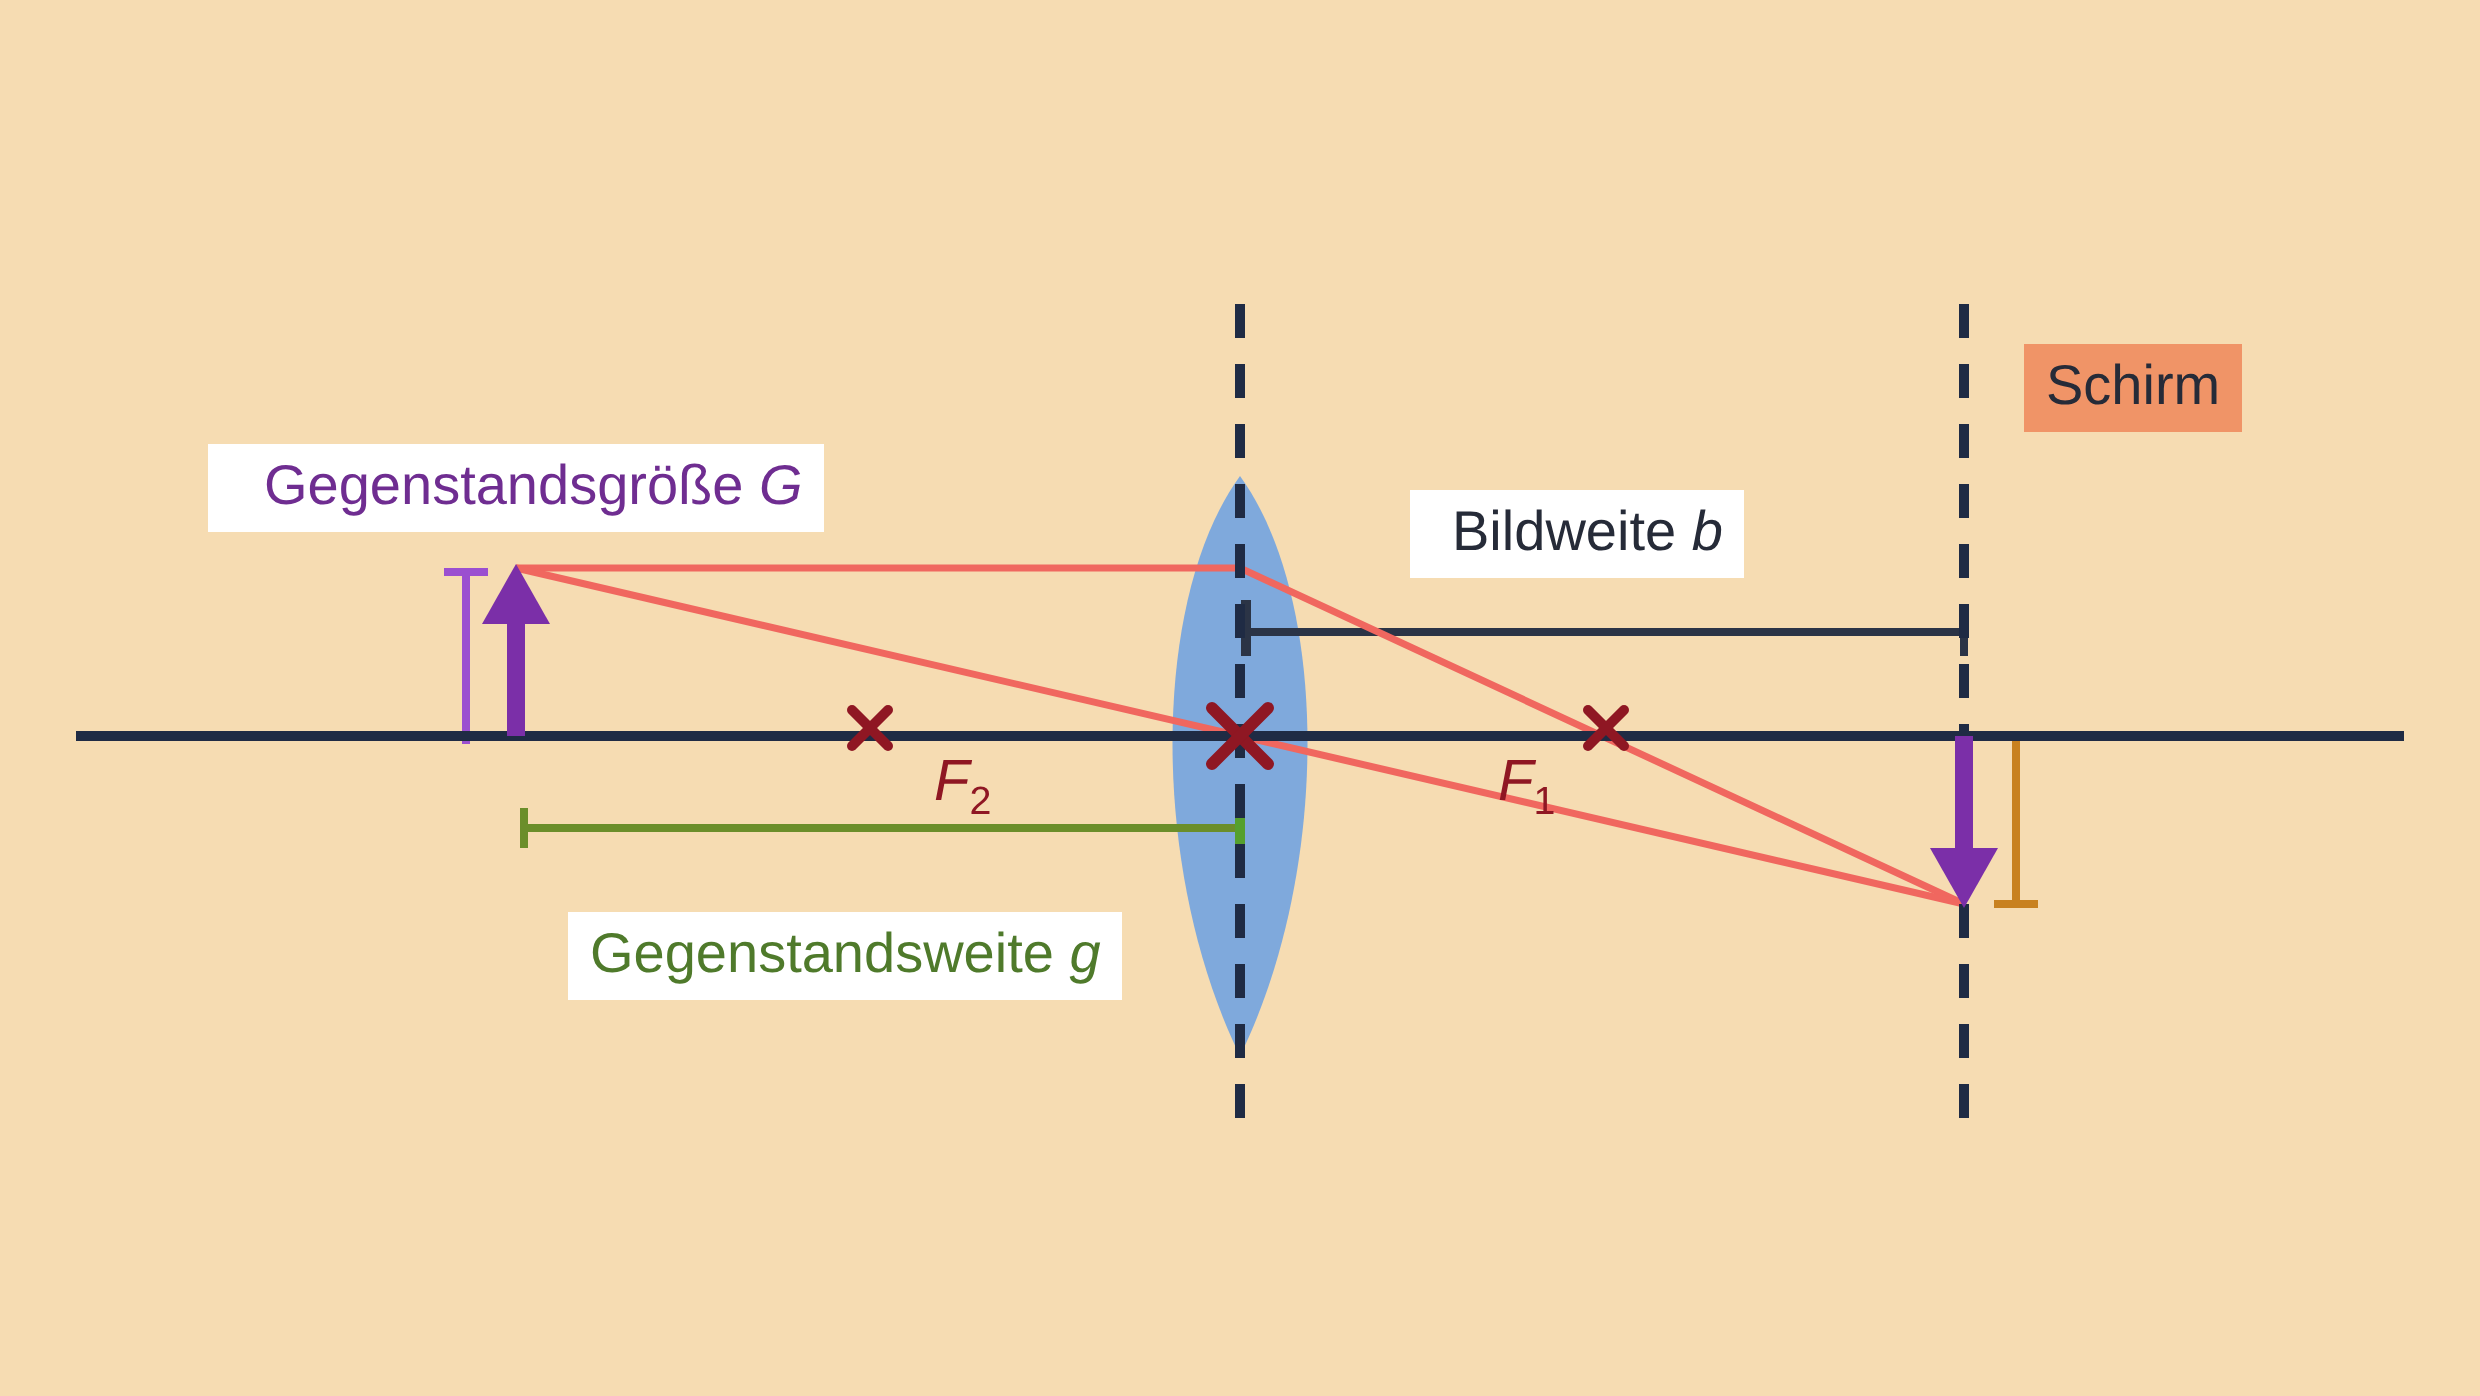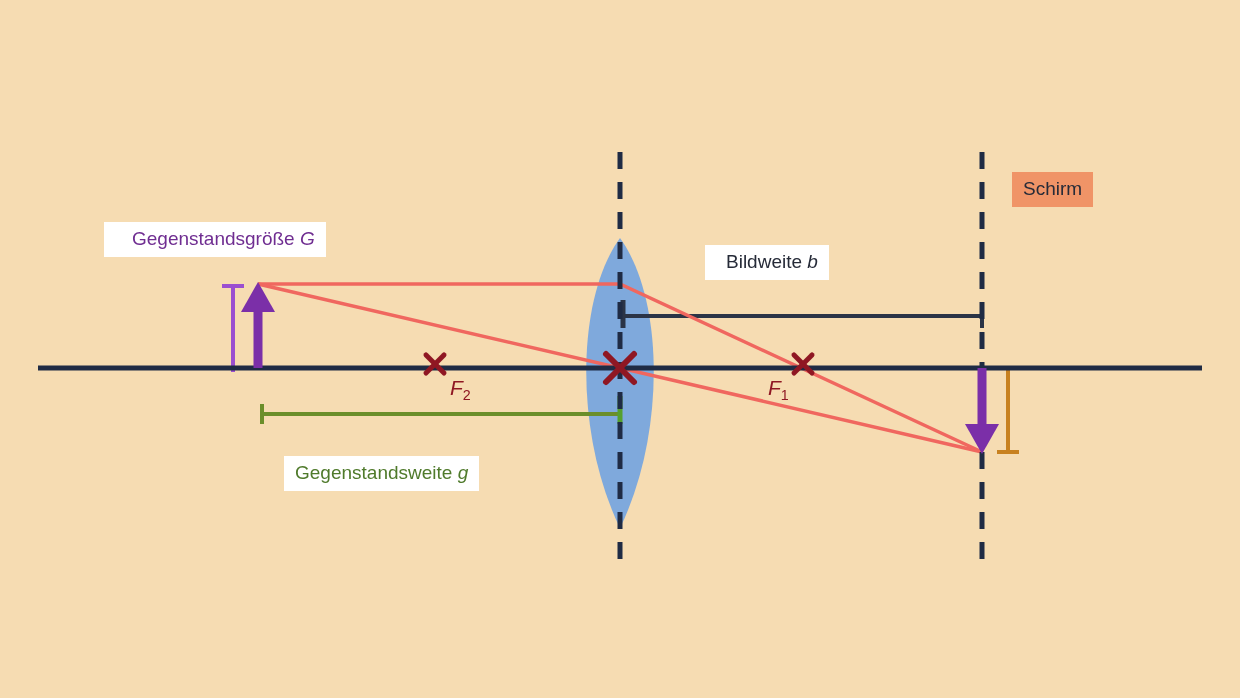--- a/index.html
+++ b/index.html
@@ -25,21 +25,21 @@
     left: 0;
     top: 0;
     width: 1240px;
     height: 698px;
   }
   .label {
     position: absolute;
     background: #ffffff;
     white-space: nowrap;
     line-height: 1.0;
-    font-size: 19px;
+    font-size: 28px;
     padding: 7px 11px 9px 11px;
     box-sizing: border-box;
   }
   .label .var {
     font-style: italic;
   }
   #lbl-gegenstandsgroesse {
     left: 104px;
     top: 222px;
     color: #6f2d91;
@@ -63,30 +63,31 @@
   }
   #lbl-schirm {
     left: 1012px;
     top: 172px;
     color: #262b38;
     background: #f09467;
   }
   .fpt-label {
     position: absolute;
     color: #8f1723;
-    font-size: 21px;
+    font-size: 29px;
     font-style: italic;
     line-height: 1;
+    margin-left: 17px;
   }
   #lbl-f2 {
     left: 450px;
     top: 377px;
   }
   #lbl-f1 {
-    left: 768px;
+    left: 732px;
     top: 377px;
   }
   .fpt-label .sub {
     font-size: 0.68em;
     font-style: normal;
     vertical-align: sub;
   }
 </style>
 </head>
 <body>

